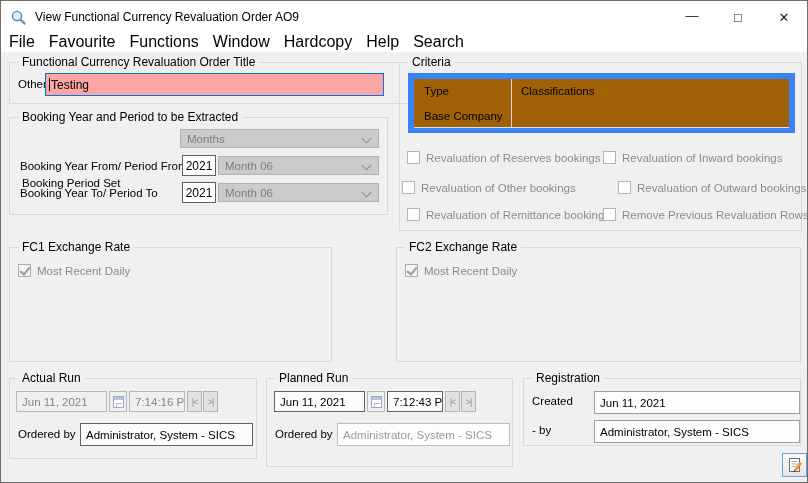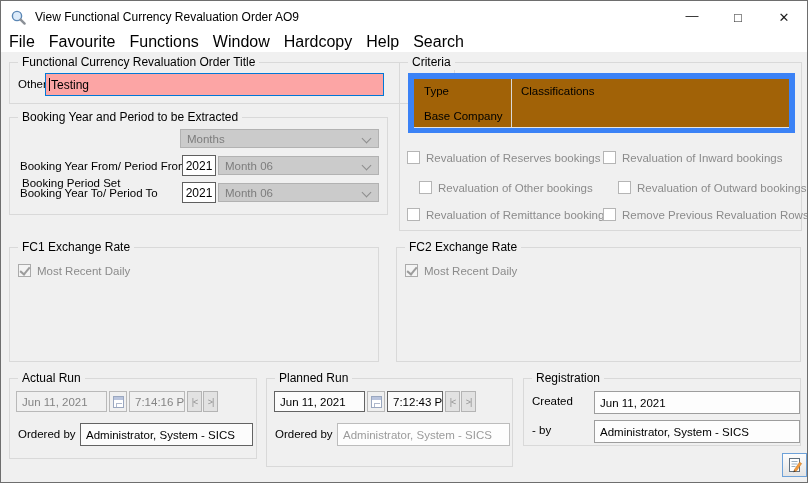--- a/index.html
+++ b/index.html
@@ -141,39 +141,39 @@
     </div>
 
     <div class="cbrow" style="left:7px; top:88px;">
       <span class="cb"></span>
       <span class="cb-label">Revaluation of Reserves bookings</span>
     </div>
     <div class="cbrow" style="left:203px; top:88px;">
       <span class="cb"></span>
       <span class="cb-label">Revaluation of Inward bookings</span>
     </div>
-    <div class="cbrow" style="left:19px; top:118px;justify-content:center;">
+    <div class="cbrow" style="left:2px; top:118px;justify-content:center;">
       <span class="cb"></span>
       <span class="cb-label">Revaluation of Other bookings</span>
     </div>
     <div class="cbrow" style="left:203px; top:118px;padding-left:15px;">
       <span class="cb"></span>
       <span class="cb-label">Revaluation of Outward bookings</span>
     </div>
     <div class="cbrow" style="left:7px; top:145px;">
       <span class="cb"></span>
       <span class="cb-label">Revaluation of Remittance bookings</span>
     </div>
     <div class="cbrow" style="left:203px; top:145px;">
       <span class="cb"></span>
       <span class="cb-label">Remove Previous Revaluation RowsSic</span>
     </div>
   </div>
 
-  <div class="group" style="left:8px; top:246px; width:370px; height:115px;">
+  <div class="group" style="left:8px; top:246px; width:323px; height:115px;">
     <span class="group-caption">FC1 Exchange Rate</span>
     <div class="cbrow" style="left:8px; top:16px;">
       <span class="cb checked"></span>
       <span class="cb-label">Most Recent Daily</span>
     </div>
   </div>
 
   <div class="group" style="left:395px; top:246px; width:405px; height:115px;">
     <span class="group-caption">FC2 Exchange Rate</span>
     <div class="cbrow" style="left:8px; top:16px;">

